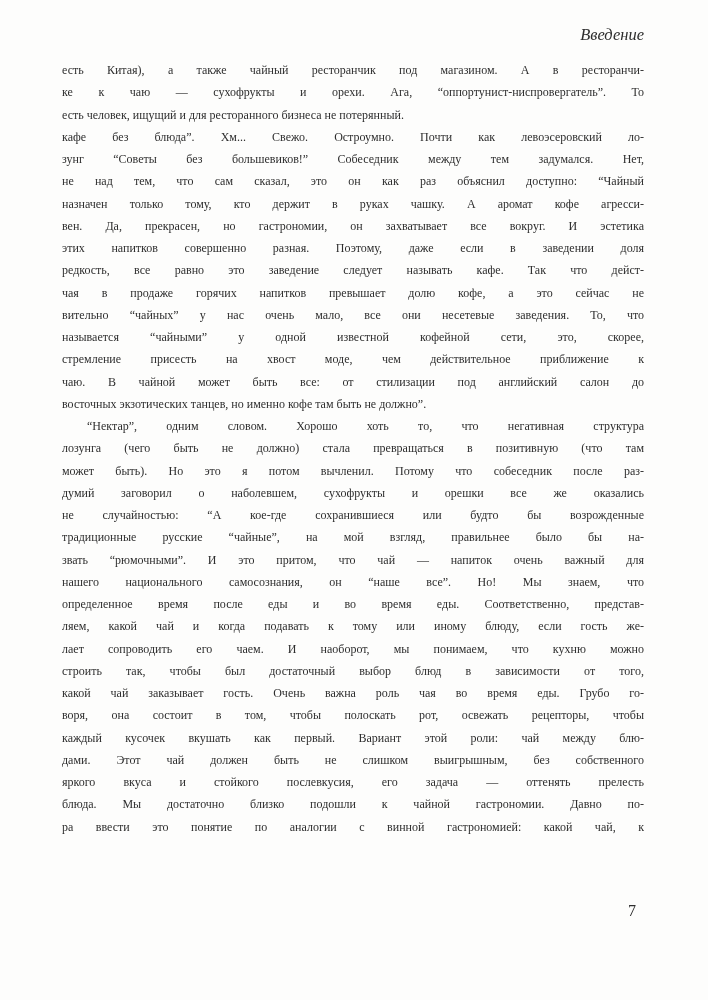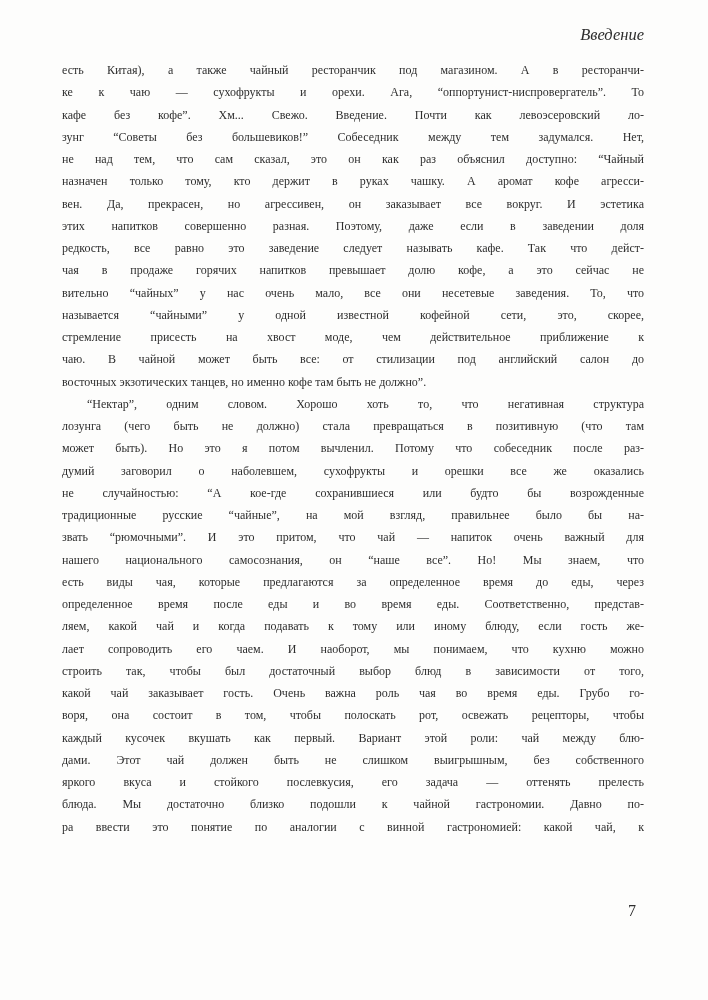--- a/index.html
+++ b/index.html
@@ -70,46 +70,46 @@
 </head>
 <body>
 
 <div class="page">
   <div class="running-head">Введение</div>
 
   <div class="text-block" id="text-block">
       <div class="para">
         <div class="line">есть Китая), а также чайный ресторанчик под магазином. А в ресторанчи-</div>
         <div class="line">ке к чаю — сухофрукты и орехи. Ага, “оппортунист-ниспровергатель”. То</div>
+        <div class="line lastline">есть человек, ищущий и для ресторанного бизнеса не потерянный.</div>
       </div>
       <div class="para">
-        <div class="line">кафе без кофе”. Хм... Свежо. Введение. Почти как левоэсеровский ло-</div>
+        <div class="line">кафе без блюда”. Хм... Свежо. Остроумно. Почти как левоэсеровский ло-</div>
         <div class="line">зунг “Советы без большевиков!” Собеседник между тем задумался. Нет,</div>
         <div class="line">не над тем, что сам сказал, это он как раз объяснил доступно: “Чайный</div>
         <div class="line">назначен только тому, кто держит в руках чашку. А аромат кофе агресси-</div>
-        <div class="line">вен. Да, прекрасен, но агрессивен, он заказывает все вокруг. И эстетика</div>
+        <div class="line">вен. Да, прекрасен, но гастрономии, он захватывает все вокруг. И эстетика</div>
         <div class="line">этих напитков совершенно разная. Поэтому, даже если в заведении доля</div>
         <div class="line">редкость, все равно это заведение следует называть кафе. Так что дейст-</div>
         <div class="line">чая в продаже горячих напитков превышает долю кофе, а это сейчас не</div>
         <div class="line">вительно “чайных” у нас очень мало, все они несетевые заведения. То, что</div>
         <div class="line">называется “чайными” у одной известной кофейной сети, это, скорее,</div>
         <div class="line">стремление присесть на хвост моде, чем действительное приближение к</div>
         <div class="line">чаю. В чайной может быть все: от стилизации под английский салон до</div>
         <div class="line lastline">восточных экзотических танцев, но именно кофе там быть не должно”.</div>
       </div>
       <div class="para">
         <div class="line indent">“Нектар”, одним словом. Хорошо хоть то, что негативная структура</div>
         <div class="line">лозунга (чего быть не должно) стала превращаться в позитивную (что там</div>
         <div class="line">может быть). Но это я потом вычленил. Потому что собеседник после раз-</div>
         <div class="line">думий заговорил о наболевшем, сухофрукты и орешки все же оказались</div>
         <div class="line">не случайностью: “А кое-где сохранившиеся или будто бы возрожденные</div>
         <div class="line">традиционные русские “чайные”, на мой взгляд, правильнее было бы на-</div>
         <div class="line">звать “рюмочными”. И это притом, что чай — напиток очень важный для</div>
         <div class="line">нашего национального самосознания, он “наше все”. Но! Мы знаем, что</div>
-        <div class="line">есть виды чая, которые предлагаются за определенное время до еды, через</div>
         <div class="line">определенное время после еды и во время еды. Соответственно, представ-</div>
         <div class="line">ляем, какой чай и когда подавать к тому или иному блюду, если гость же-</div>
         <div class="line">лает сопроводить его чаем. И наоборот, мы понимаем, что кухню можно</div>
         <div class="line">строить так, чтобы был достаточный выбор блюд в зависимости от того,</div>
         <div class="line">какой чай заказывает гость. Очень важна роль чая во время еды. Грубо го-</div>
         <div class="line">воря, она состоит в том, чтобы полоскать рот, освежать рецепторы, чтобы</div>
         <div class="line">каждый кусочек вкушать как первый. Вариант этой роли: чай между блю-</div>
         <div class="line">дами. Этот чай должен быть не слишком выигрышным, без собственного</div>
         <div class="line">яркого вкуса и стойкого послевкусия, его задача — оттенять прелесть</div>
         <div class="line">блюда. Мы достаточно близко подошли к чайной гастрономии. Давно по-</div>

